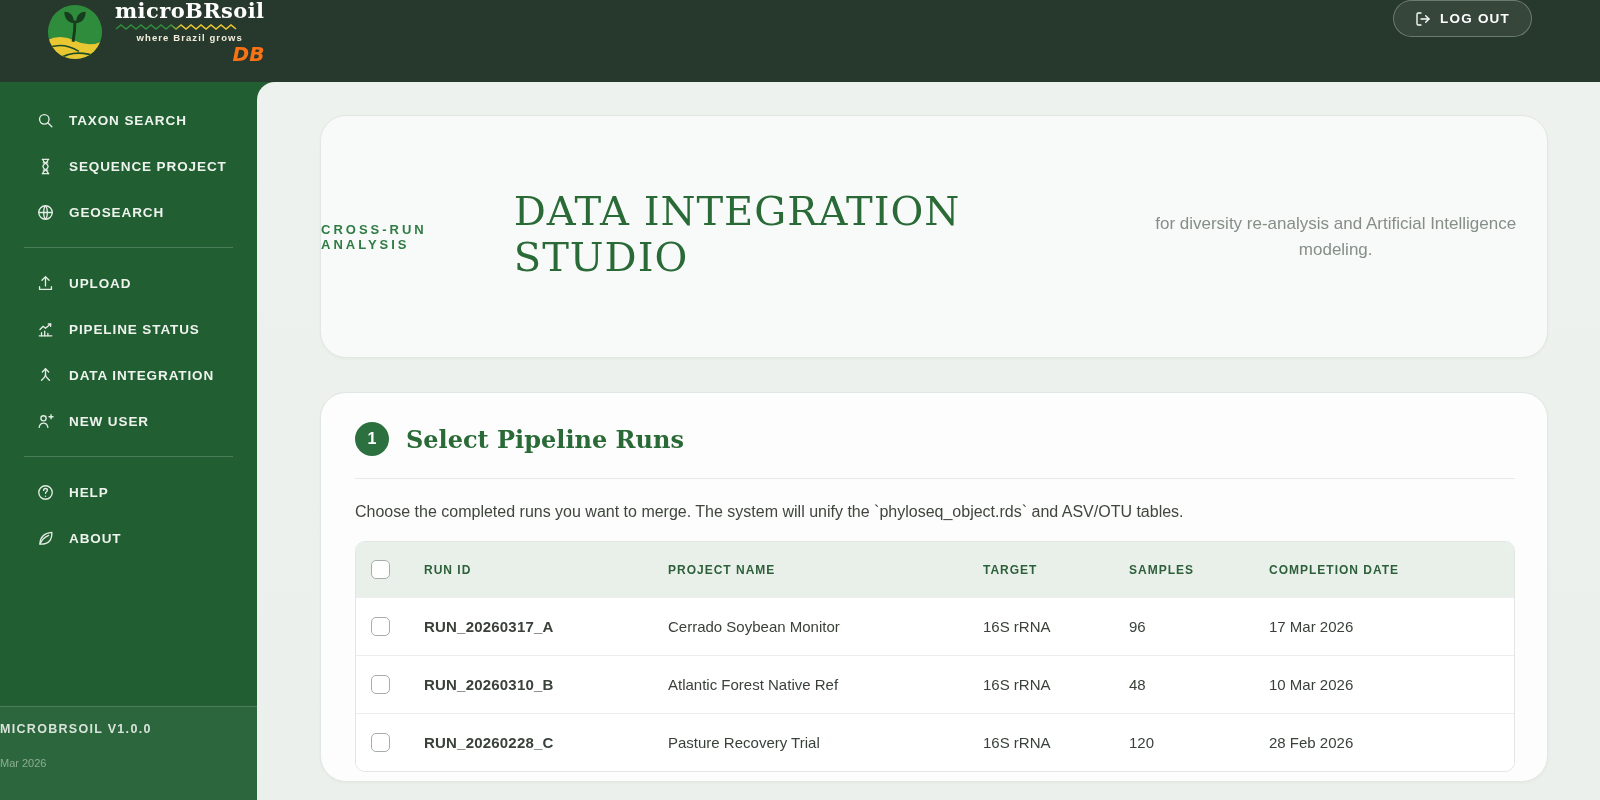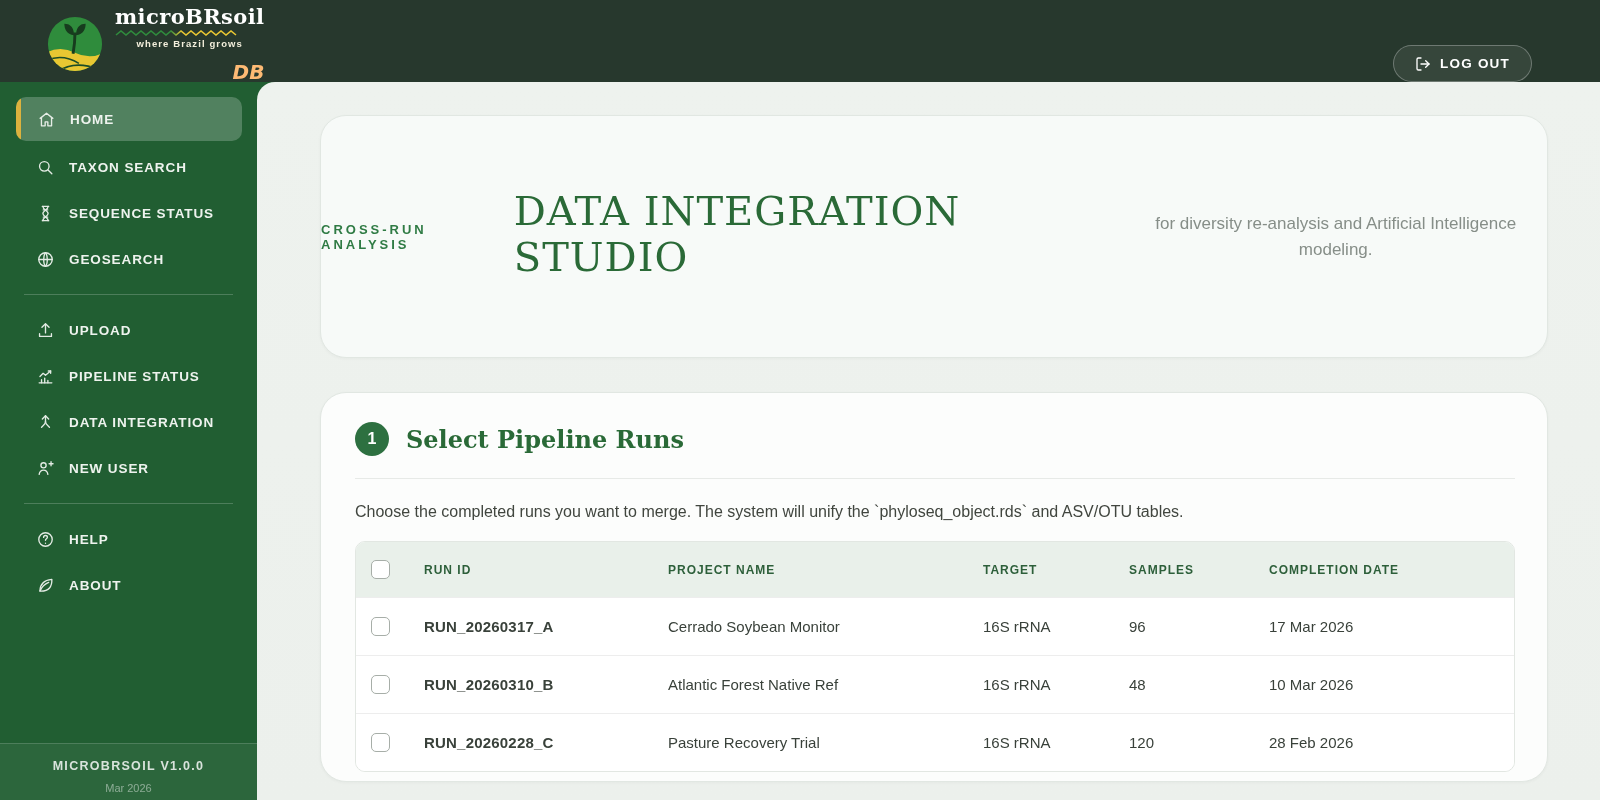--- a/index.html
+++ b/index.html
@@ -6,30 +6,30 @@
     --topbar:#27382d; --sidebar:#215e32; --accent-yellow:#dcb23e;
     --heading-green:#2a6a37; --eyebrow-green:#2f7b44; --step-green:#2d7040;
     --page-bg:#edf1ed; --card-bg:#f7faf8; --card2-bg:#fcfdfc;
     --card-border:#e1e7e2; --th-bg:#e9f0ea; --th-text:#2d5f3a;
   }
   *{box-sizing:border-box;margin:0;padding:0}
   html,body{width:1600px;height:800px;overflow:hidden}
   body{font-family:"Liberation Sans",sans-serif;background:var(--sidebar)}
 
   
-  .topbar{height:82px;background:var(--topbar);display:flex;align-items:flex-end;
+  .topbar{height:82px;background:var(--topbar);display:flex;align-items:flex-start;
     justify-content:space-between;padding:0 68px 0 46px}
   .logo{display:flex;align-items:center;gap:11px}
   .logo-mark svg{width:58px;height:58px;display:block}
   .logo-text{display:flex;flex-direction:column;line-height:1}
   .logo-name{font-family:"DejaVu Serif",serif;font-weight:700;font-size:21px;color:#fff;letter-spacing:.4px}
   .logo-zig{margin:3px 0 3px;display:block}
   .logo-tag{font-size:9.5px;font-weight:700;color:#f3efdc;letter-spacing:1.1px;text-align:center}
   .logo-db{align-self:flex-end;font-family:"DejaVu Sans",sans-serif;font-style:italic;
-    font-weight:700;font-size:20px;color:#fdba74;margin-top:14px}
+    font-weight:700;font-size:20px;color:#f97316;margin-top:1px}
   .logout-btn{display:flex;align-items:center;gap:9px;height:37px;padding:0 21px;
     border-radius:19px;border:1px solid rgba(255,255,255,.28);background:rgba(255,255,255,.07);
     color:#fff;font-size:13.5px;font-weight:700;letter-spacing:1.2px;cursor:pointer;
     font-family:"Liberation Sans",sans-serif}
   .logout-btn svg{width:16px;height:16px}
 
   
   .app{display:flex;height:718px}
   .sidebar{width:257px;background:var(--sidebar);position:relative;padding-top:15px;flex:none}
   .main{flex:1;background:linear-gradient(180deg,#eef2ee,#ecf0ec);
@@ -37,24 +37,24 @@
 
   
   .nav-item{display:flex;align-items:center;gap:14px;height:46px;padding:0 14px 0 36px;
     color:#eef3ee;font-size:13.5px;font-weight:600;letter-spacing:.9px;cursor:pointer;white-space:nowrap}
   .nav-item svg{width:19px;height:19px;flex:none;opacity:.95}
   .nav-item.active{margin:0 15px 3px 16px;height:44px;padding:0 0 0 21px;
     background:rgba(255,255,255,.22);border-radius:10px;position:relative;overflow:hidden}
   .nav-item.active::before{content:"";position:absolute;left:0;top:0;bottom:0;width:5px;
     background:var(--accent-yellow);border-radius:10px 0 0 10px}
   .nav-divider{height:1px;background:rgba(255,255,255,.2);margin:12px 24px}
-  .sidebar-footer{position:absolute;left:0;right:0;bottom:0;text-align:center;
-    border-top:1px solid rgba(255,255,255,.16);background:rgba(255,255,255,.05);padding:15px 0 6px}
+  .sidebar-footer{position:absolute;left:0;right:0;bottom:0;text-align:left;
+    border-top:1px solid rgba(255,255,255,.16);background:rgba(255,255,255,.05);padding:15px 0 31px}
   .footer-version{color:rgba(255,255,255,.82);font-weight:700;font-size:12.5px;letter-spacing:1.3px}
-  .footer-date{color:rgba(255,255,255,.45);font-size:11px;margin-top:9px}
+  .footer-date{color:rgba(255,255,255,.45);font-size:11px;margin-top:21px}
 
   
   .hero-card{height:243px;background:var(--card-bg);border:1px solid var(--card-border);
     border-radius:26px;box-shadow:0 1px 3px rgba(40,60,45,.04);display:flex;flex-direction:row;
     align-items:center;justify-content:center;margin-bottom:34px}
   .eyebrow{color:var(--eyebrow-green);font-size:13px;font-weight:700;letter-spacing:3px}
   .hero-title{font-family:"DejaVu Serif",serif;font-weight:400;font-size:40px;
     color:var(--heading-green);letter-spacing:1px;margin:15px 0 21px}
   .hero-sub{color:#868e88;font-size:17px;line-height:1.5;text-align:center}
   .hero-sub span{display:block}
@@ -130,48 +130,39 @@
         <line x1="21" y1="12" x2="9" y2="12"></line>
     </svg>
     <span>LOG OUT</span>
   </button>
 </header>
 
 <div class="app">
 
   <aside class="sidebar">
     <nav id="sidebar-nav">
-        <div class="nav-item active">
-          <span style="display: inline-flex;">
-            <svg fill="none" stroke="currentColor" stroke-width="1.7" stroke-linecap="round" stroke-linejoin="round" viewBox="0 0 24 24">
-              <path d="M4 10.6 12 4l8 6.6"></path>
-              <path d="M5.6 9.6V20h4.7v-5h3.4v5h4.7V9.6"></path>
-            </svg>
-          </span>
-          <span>HOME</span>
-        </div>
         <div class="nav-item">
           <span style="display: inline-flex;">
             <svg fill="none" stroke="currentColor" stroke-width="1.7" stroke-linecap="round" stroke-linejoin="round" viewBox="0 0 24 24">
               <circle cx="10.5" cy="10.5" r="6"></circle>
               <path d="m15.2 15.2 4.8 4.8"></path>
             </svg>
           </span>
           <span>TAXON SEARCH</span>
         </div>
         <div class="nav-item">
           <span style="display: inline-flex;">
             <svg fill="none" stroke="currentColor" stroke-width="1.7" stroke-linecap="round" stroke-linejoin="round" viewBox="0 0 24 24">
               <path d="M8 3h8M8 21h8"></path>
               <path d="M8.7 3c0 4 6.6 5.6 6.6 9s-6.6 5-6.6 9"></path>
               <path d="M15.3 3c0 4-6.6 5.6-6.6 9s6.6 5 6.6 9"></path>
               <path d="M9.2 7.5h5.6M9.2 16.5h5.6"></path>
             </svg>
           </span>
-          <span>SEQUENCE STATUS</span>
+          <span>SEQUENCE PROJECT</span>
         </div>
         <div class="nav-item">
           <span style="display: inline-flex;">
             <svg fill="none" stroke="currentColor" stroke-width="1.7" stroke-linecap="round" stroke-linejoin="round" viewBox="0 0 24 24">
               <circle cx="12" cy="12" r="8.5"></circle>
               <path d="M3.5 12h17"></path>
               <path d="M12 3.5c3 3 3 14 0 17"></path>
               <path d="M12 3.5c-3 3-3 14 0 17"></path>
             </svg>
           </span>

